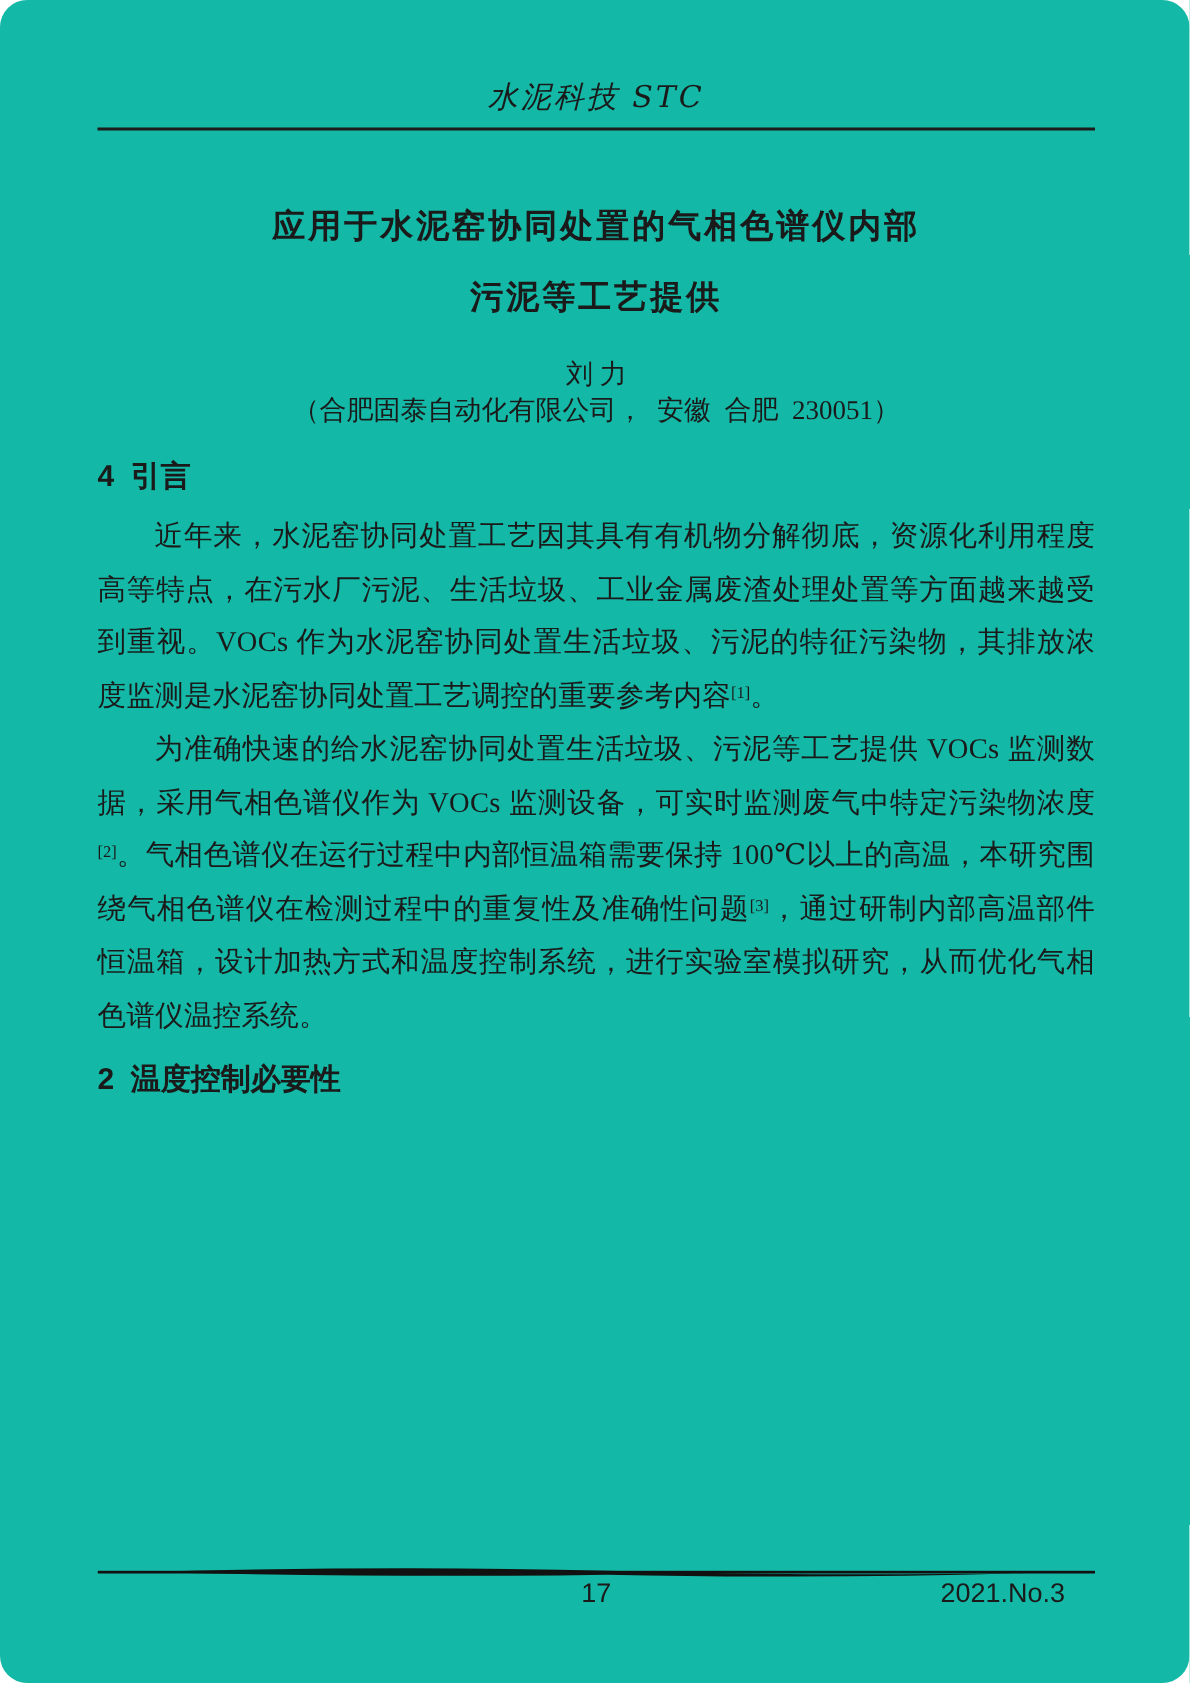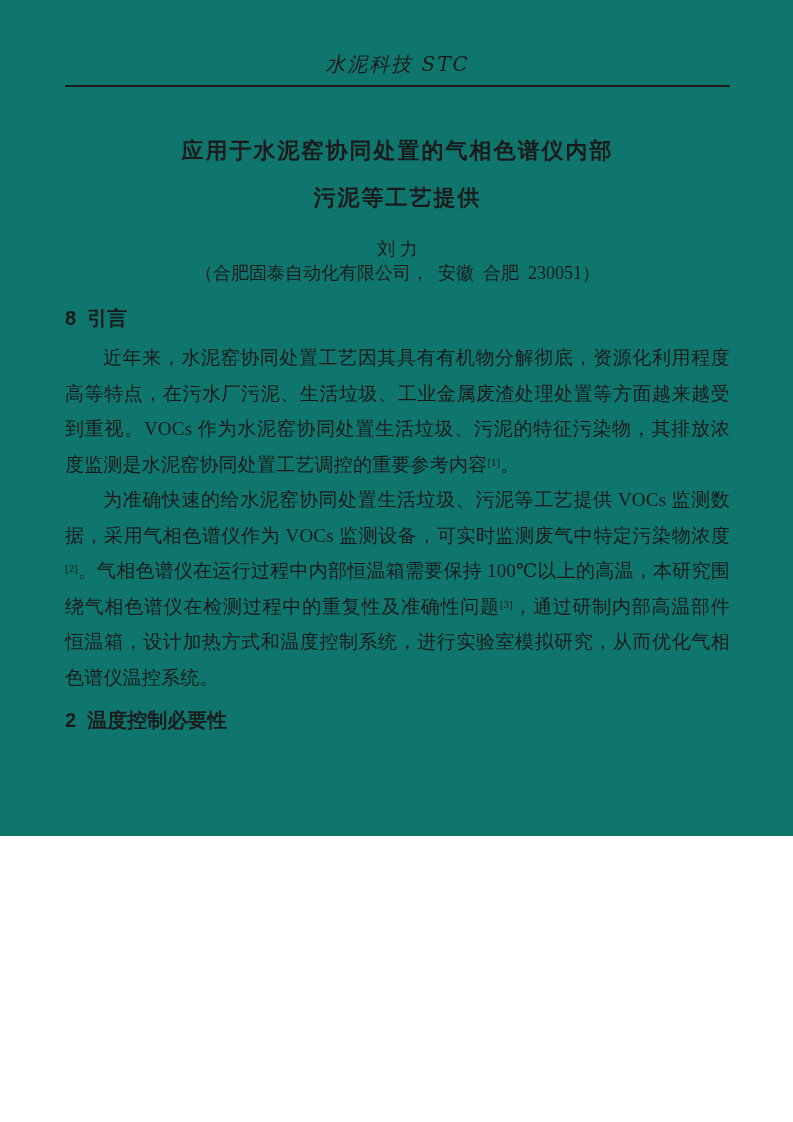--- a/index.html
+++ b/index.html
@@ -1,25 +1,26 @@
 <!DOCTYPE html>
 <html><head>
 <meta charset="utf-8">
 <style>
   html, body { margin: 0; padding: 0; background: #ffffff; }
   .page {
     position: relative;
     width: 793px;
-    height: 836px;
+    height: 1122px;
     margin: 0 auto;
-    background: #0f766e;
+    background: #14b8a6;
     color: #1a1a1a;
     font-family: "Liberation Serif", "DejaVu Serif", serif;
     overflow: hidden;
     box-sizing: border-box;
+    border-radius: 18px;
   }
   .content {
     padding: 0 63px 0 65px;
   }
   
   .journal-title {
     padding-top: 51px;
     text-align: center;
     font-size: 20px;
     line-height: 26px;
@@ -117,21 +118,21 @@
     <div class="header-rule"></div>
 
     <h1 class="article-title">
       <div>应用于水泥窑协同处置的气相色谱仪内部</div>
       <div>污泥等工艺提供</div>
     </h1>
 
     <div class="author-name">刘 力</div>
     <div class="author-affiliation">（合肥固泰自动化有限公司，  安徽  合肥  230051）</div>
 
-    <h2 class="section-heading">8  引言</h2>
+    <h2 class="section-heading">4  引言</h2>
 
     <p class="body-paragraph first"><span>近年来，水泥窑协同处置工艺因其具有有机物分解彻底，资源化利用程度高等特点，在污水厂污泥、生活垃圾、工业金属废渣处理处置等方面越来越受到重视。VOCs 作为水泥窑协同处置生活垃圾、污泥的特征污染物，其排放浓度监测是水泥窑协同处置工艺调控的重要参考内容</span><sup class="citation-sup">[1]</sup><span>。</span></p>
 
 
     <p class="body-paragraph"><span>为准确快速的给水泥窑协同处置生活垃圾、污泥等工艺提供 VOCs 监测数据，采用气相色谱仪作为 VOCs 监测设备，可实时监测废气中特定污染物浓度</span><sup class="citation-sup">[2]</sup><span>。气相色谱仪在运行过程中内部恒温箱需要保持 100℃以上的高温，本研究围绕气相色谱仪在检测过程中的重复性及准确性问题</span><sup class="citation-sup">[3]</sup><span>，通过研制内部高温部件恒温箱，设计加热方式和温度控制系统，进行实验室模拟研究，从而优化气相色谱仪温控系统。</span></p>
 
     <h2 class="section-heading second">2  温度控制必要性</h2>
 
 
   </div>

